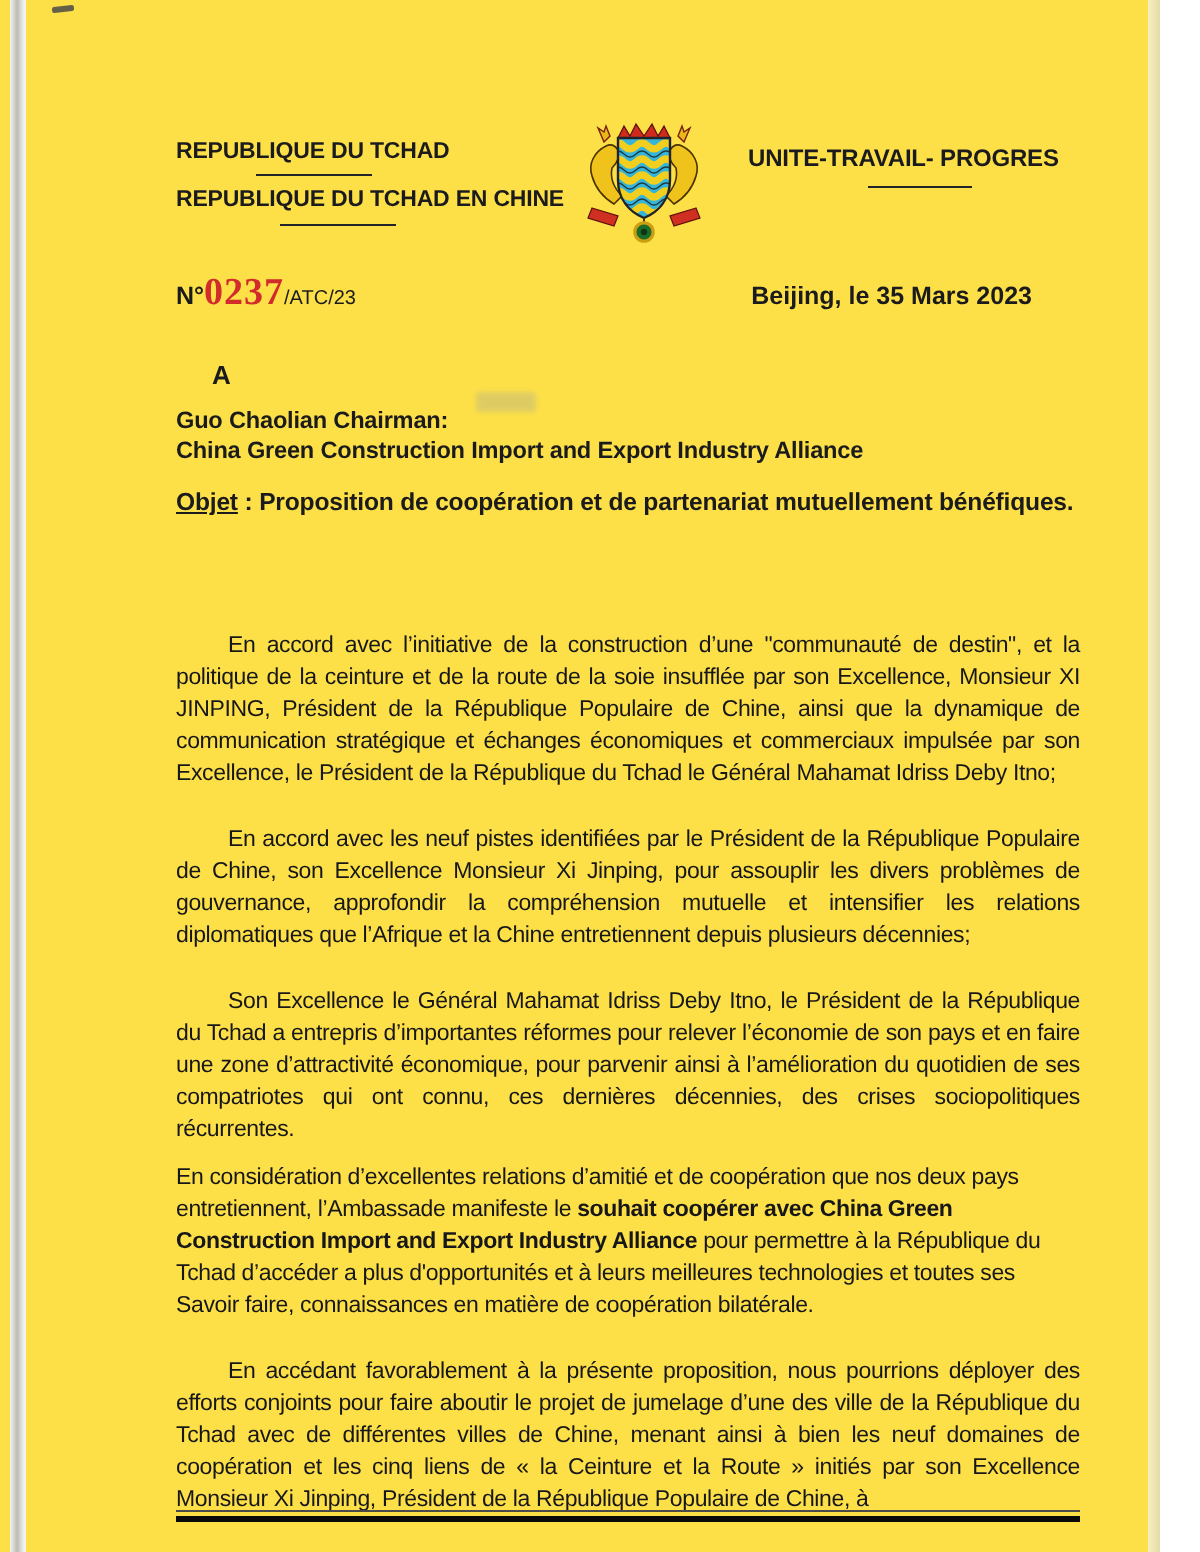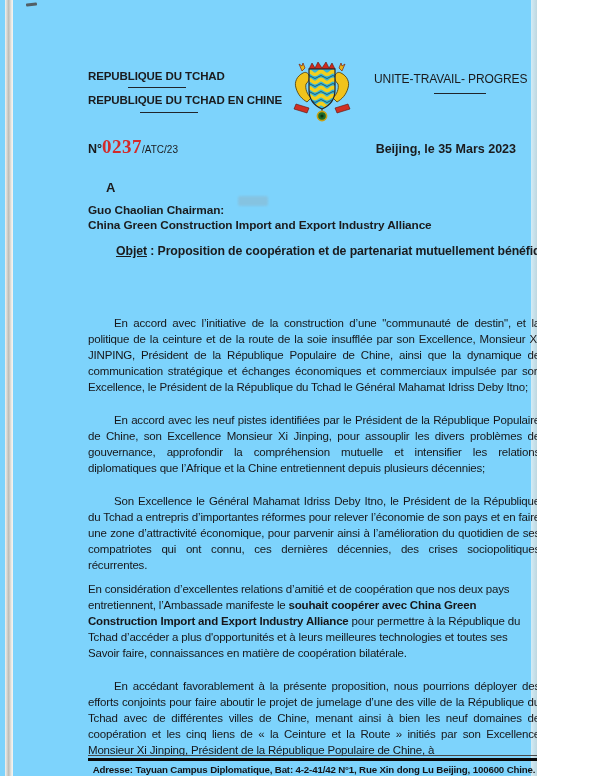--- a/index.html
+++ b/index.html
@@ -1,18 +1,18 @@
 <!DOCTYPE html>
 <html><head>
 <meta charset="utf-8">
 <style>
   html,body{margin:0;padding:0;}
   .page{
-    position:relative;width:537px;height:776px;overflow:hidden;
-    background:#7dd3fc;
+    position:relative;width:580px;height:776px;overflow:hidden;
+    background:#fde047;
     font-family:"Liberation Sans", sans-serif;
     color:#1b1b1d;
   }
   .scan-edge-left{
     position:absolute;left:5px;top:0;width:8px;height:776px;
     background:linear-gradient(to right,#f2f2ef, #bdbdb7 45%, #e9e9e5 80%, #f6f6f3);
   }
   .scan-edge-right{
     position:absolute;right:0;top:0;width:6px;height:776px;
     background:linear-gradient(to left,#d9d9d4,#f6f6f3);
@@ -23,35 +23,35 @@
     background:#4a4a4a;transform:rotate(-6deg);opacity:.85;border-radius:1px;
   }
   .faint-stamp{
     position:absolute;left:238px;top:196px;width:30px;height:10px;
     background:#9aa0a6;opacity:.30;filter:blur(1.2px);border-radius:2px;
   }
   
   .hdr-left{position:absolute;left:88px;top:70px;font-weight:bold;font-size:11.5px;letter-spacing:-0.1px;white-space:nowrap;}
   .hdr-left .rule1{width:58px;border-top:1.6px solid #20242a;margin:5px 0 6px 40px;}
   .hdr-left .rule2{width:58px;border-top:1.6px solid #20242a;margin:6px 0 0 52px;}
-  .hdr-right{position:absolute;left:374px;top:72px;font-weight:normal;font-size:12px;letter-spacing:-0.1px;white-space:nowrap;}
+  .hdr-right{position:absolute;left:374px;top:72px;font-weight:bold;font-size:12px;letter-spacing:-0.1px;white-space:nowrap;}
   .hdr-right .rule{width:52px;border-top:1.6px solid #20242a;margin:7px 0 0 60px;}
   .emblem{position:absolute;left:288px;top:60px;width:68px;height:64px;}
   
   .ref-row{position:absolute;left:88px;top:137px;width:428px;display:flex;align-items:baseline;}
   .ref-prefix{font-weight:bold;font-size:12.5px;}
   .ref-number{font-family:"Liberation Serif", serif;font-size:19px;font-weight:600;letter-spacing:.5px;line-height:1;}
   .ref-suffix{font-weight:normal;font-size:10px;}
   .ref-spacer{flex:1;}
   .date{font-weight:bold;font-size:12.5px;white-space:nowrap;}
   
   .salutation{position:absolute;left:106px;top:180px;font-weight:bold;font-size:13px;}
   .addressee{position:absolute;left:88px;top:203px;font-weight:bold;font-size:11.8px;line-height:15px;letter-spacing:-0.1px;}
   
-  .subject{position:absolute;left:88px;top:244px;width:452px;font-weight:bold;font-size:12.3px;line-height:15.5px;letter-spacing:-0.1px;margin-left:28px;}
+  .subject{position:absolute;left:88px;top:244px;width:452px;font-weight:bold;font-size:12.3px;line-height:15.5px;letter-spacing:-0.1px;}
   .subject .obj-label{text-decoration:underline;}
   
   .letter-body{position:absolute;left:88px;top:298px;width:452px;font-size:11.5px;line-height:16px;letter-spacing:-0.18px;color:#17171a;}
   .letter-body p{margin:0 0 8px 0;}
   .letter-body p.indent{text-indent:26px;}
   .letter-body p.justify{text-align:justify;margin-top:17px;}
   .letter-body .b{font-weight:bold;}
   
   .footer-rule{position:absolute;left:88px;top:755px;width:452px;height:2px;border-top:1.2px solid #4a4a4a;border-bottom:3px solid #0a0a0a;}
   .footer-text{position:absolute;left:78px;top:764px;width:472px;text-align:center;font-weight:bold;font-size:9.7px;letter-spacing:-0.15px;color:#141416;white-space:nowrap;}
@@ -131,14 +131,13 @@
 
   <div class="letter-body">
       <p class="indent justify"><span>En accord avec l’initiative de la construction d’une "communauté de destin", et la politique de la ceinture et de la route de la soie insufflée par son Excellence, Monsieur XI JINPING, Président de la République Populaire de Chine, ainsi que la dynamique de communication stratégique et échanges économiques et commerciaux impulsée par son Excellence, le Président de la République du Tchad le Général Mahamat Idriss Deby Itno;</span></p>
       <p class="indent justify"><span>En accord avec les neuf pistes identifiées par le Président de la République Populaire de Chine, son Excellence Monsieur Xi Jinping, pour assouplir les divers problèmes de gouvernance, approfondir la compréhension mutuelle et intensifier les relations diplomatiques que l’Afrique et la Chine entretiennent depuis plusieurs décennies;</span></p>
       <p class="indent justify"><span>Son Excellence le Général Mahamat Idriss Deby Itno, le Président de la République du Tchad a entrepris d’importantes réformes pour relever l’économie de son pays et en faire une zone d’attractivité économique, pour parvenir ainsi à l’amélioration du quotidien de ses compatriotes qui ont connu, ces dernières décennies, des crises sociopolitiques récurrentes.</span></p>
       <p class=""><span>En considération d’excellentes relations d’amitié et de coopération que nos deux pays entretiennent, l’Ambassade manifeste le </span><span class="b">souhait coopérer avec  China Green Construction Import and Export Industry Alliance</span><span> pour permettre à la République du Tchad d’accéder a plus d'opportunités et à leurs meilleures technologies et toutes ses Savoir faire, connaissances en matière de coopération bilatérale.</span></p>
       <p class="indent justify"><span>En accédant favorablement à la présente proposition, nous pourrions déployer des efforts conjoints pour faire aboutir le projet de jumelage d’une des ville de la République du Tchad avec de différentes villes de Chine, menant ainsi à bien les neuf domaines de coopération et les cinq liens de « la Ceinture et la Route » initiés par son Excellence Monsieur Xi Jinping, Président de la République Populaire de Chine, à</span></p>
     </div>
 
   <div class="footer-rule"></div>
-  <div class="footer-text">Adresse: Tayuan Campus Diplomatique, Bat: 4-2-41/42 N°1, Rue Xin dong Lu Beijing, 100600 Chine.</div>
 </div>
 
 </body></html>

